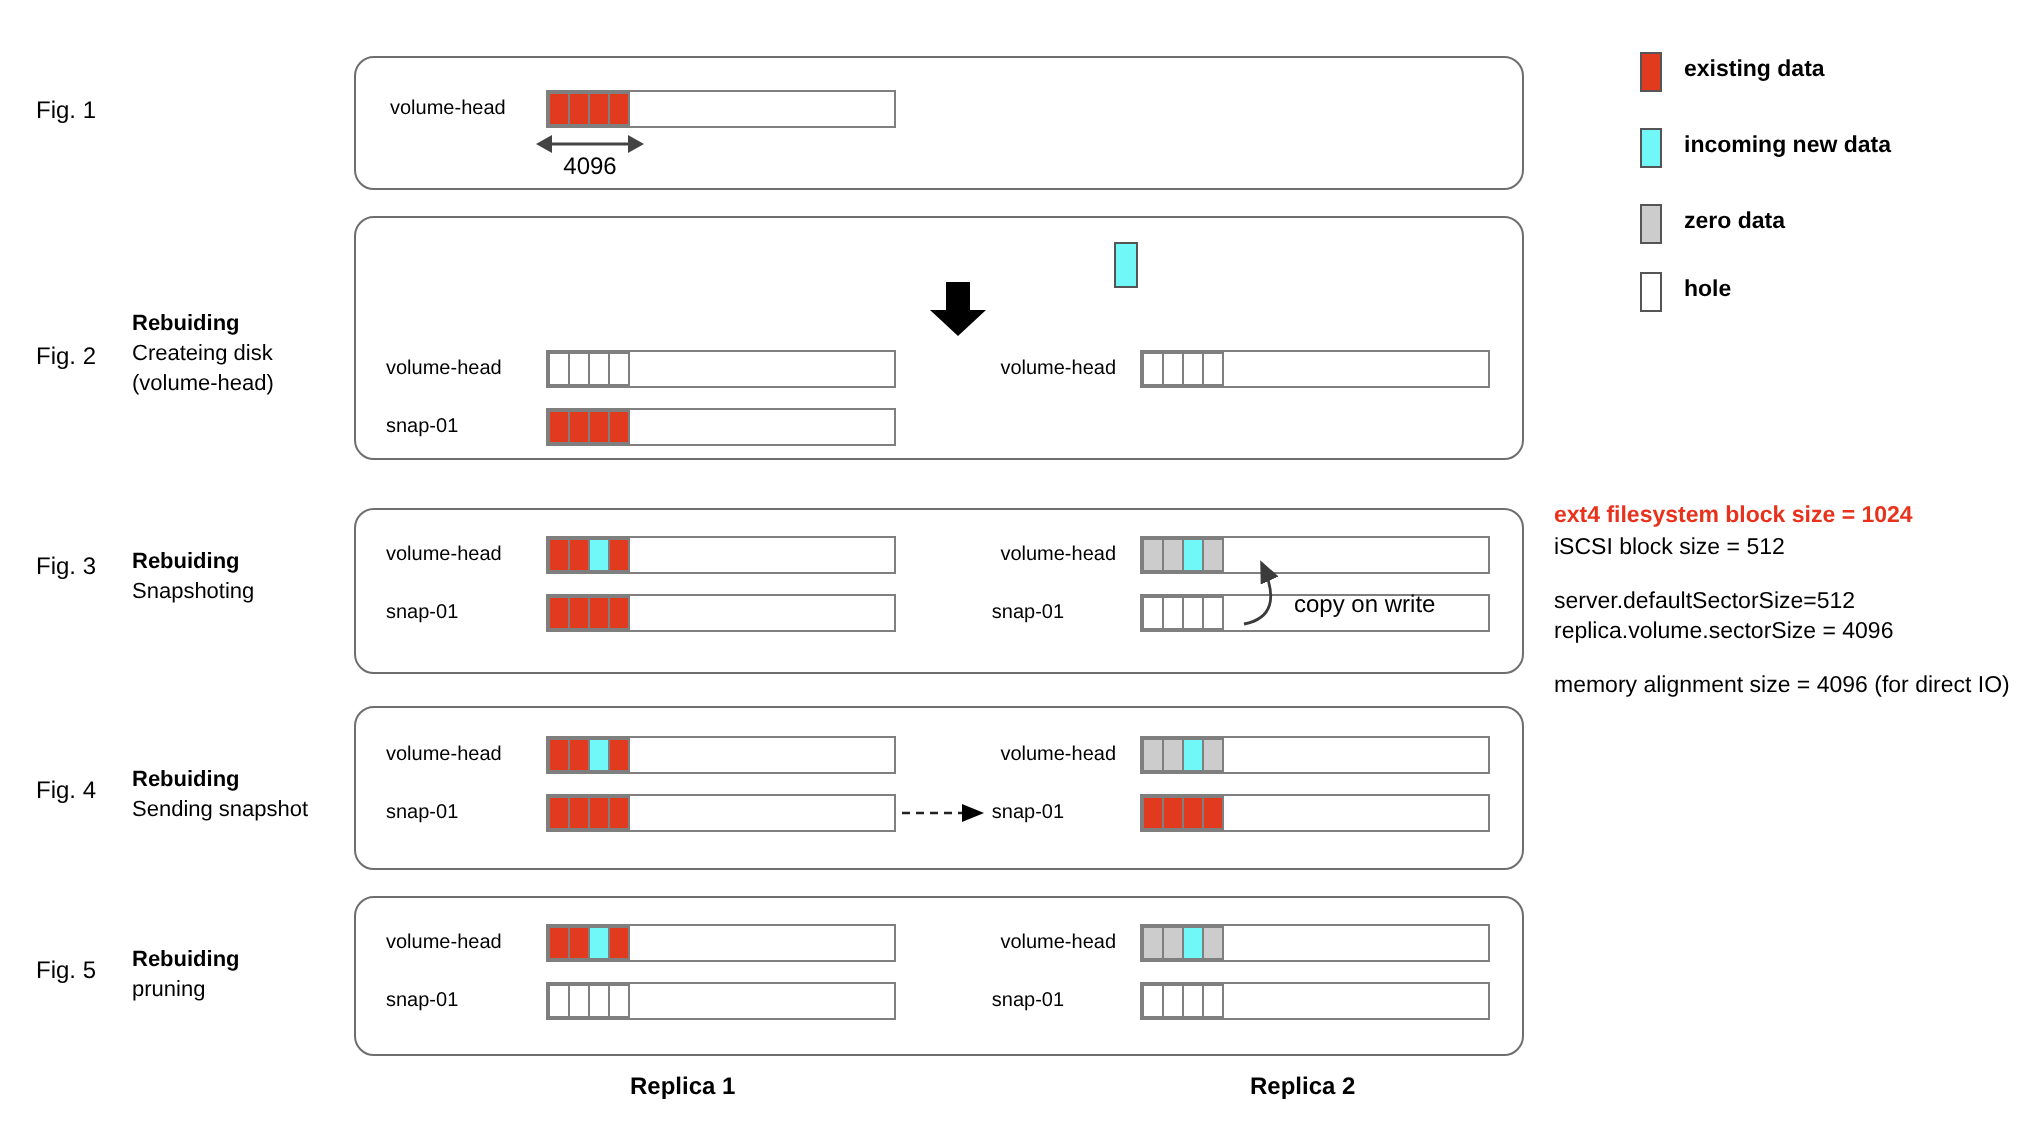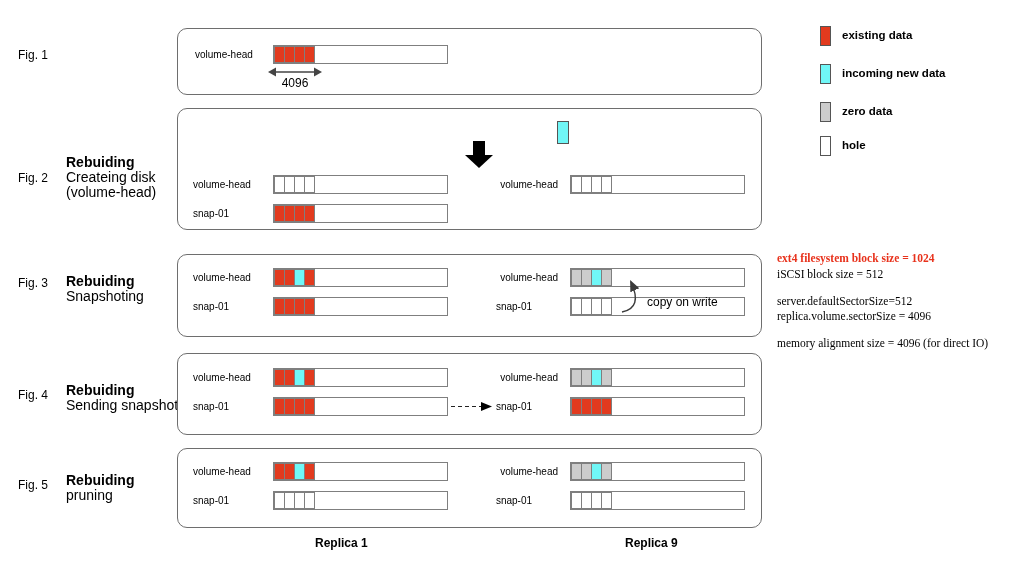--- a/index.html
+++ b/index.html
@@ -11,21 +11,21 @@
     position:absolute;left:177px;width:585px;box-sizing:border-box;
     background:#fff;border:1.5px solid #6e6e6e;border-radius:10px;
   }
   #fig1-box{top:28px;height:67px;}
   #fig2-box{top:108px;height:122px;}
   #fig3-box{top:254px;height:83px;}
   #fig4-box{top:353px;height:82px;}
   #fig5-box{top:448px;height:80px;}
 
   .figlabel{position:absolute;left:18px;font-size:12px;}
-  .caption{position:absolute;left:66px;width:122px;font-size:14px;line-height:15px;}
+  .caption{position:absolute;left:66px;width:122px;font-size:11px;line-height:15px;}
   .caption .b{font-weight:bold;}
 
   .rowlabel{position:absolute;font-size:10px;height:19px;line-height:19px;white-space:nowrap;}
   .rowlabel.l{width:78px;text-align:left;}
   .rowlabel.r{left:470px;width:88px;text-align:right;}
   .rowlabel.c{left:470px;width:88px;text-align:center;}
 
   .bar{
     position:absolute;width:175px;height:19px;box-sizing:border-box;
     border:1px solid #7f7f7f;background:#fff;display:flex;align-items:stretch;
@@ -42,21 +42,21 @@
   .da-stem{position:absolute;left:473px;top:141px;width:12px;height:15px;background:#000;}
   .da-head{position:absolute;left:465px;top:155px;width:0;height:0;
     border-left:14px solid transparent;border-right:14px solid transparent;border-top:13px solid #000;}
 
   .replica{position:absolute;top:536px;font-size:12px;font-weight:bold;}
   #replica1{left:315px;} #replica2{left:625px;}
 
   .lswatch{position:absolute;left:820px;width:11px;height:20px;box-sizing:border-box;border:1px solid #555;}
   .llabel{position:absolute;left:842px;font-size:11.5px;font-weight:bold;}
 
-  .note{position:absolute;left:777px;font-size:11.5px;white-space:nowrap;font-family:Liberation Serif, serif;}
+  .note{position:absolute;left:777px;font-size:11.5px;white-space:nowrap;}
   .note.hl{font-weight:bold;}
   .arrow-svg{position:absolute;overflow:visible;}
 </style>
 </head>
 <body>
 
 <div id="canvas">
 
   <div class="figlabel" style="top:48px">Fig. 1</div>
   <div class="figlabel" style="top:171px">Fig. 2</div>
@@ -223,21 +223,21 @@
     </div>
   <div class="rowlabel c" style="top:491px">snap-01</div>
   <div class="bar" style="left:570px;top:491px">
       <div class="cell" style="background: rgb(255, 255, 255);"></div>
       <div class="cell" style="background: rgb(255, 255, 255);"></div>
       <div class="cell" style="background: rgb(255, 255, 255);"></div>
       <div class="cell" style="background: rgb(255, 255, 255);"></div>
     </div>
 
   <div class="replica" id="replica1">Replica 1</div>
-  <div class="replica" id="replica2">Replica 9</div>
+  <div class="replica" id="replica2">Replica 2</div>
 
   <div class="lswatch" style="top: 26px; background: rgb(226, 58, 30);"></div>
   <div class="llabel" style="top:29px">existing data</div>
   <div class="lswatch" style="top: 64px; background: rgb(112, 247, 247);"></div>
   <div class="llabel" style="top:67px">incoming new data</div>
   <div class="lswatch" style="top: 102px; background: rgb(204, 204, 204);"></div>
   <div class="llabel" style="top:105px">zero data</div>
   <div class="lswatch" style="top: 136px; background: rgb(255, 255, 255);"></div>
   <div class="llabel" style="top:139px">hole</div>
 

